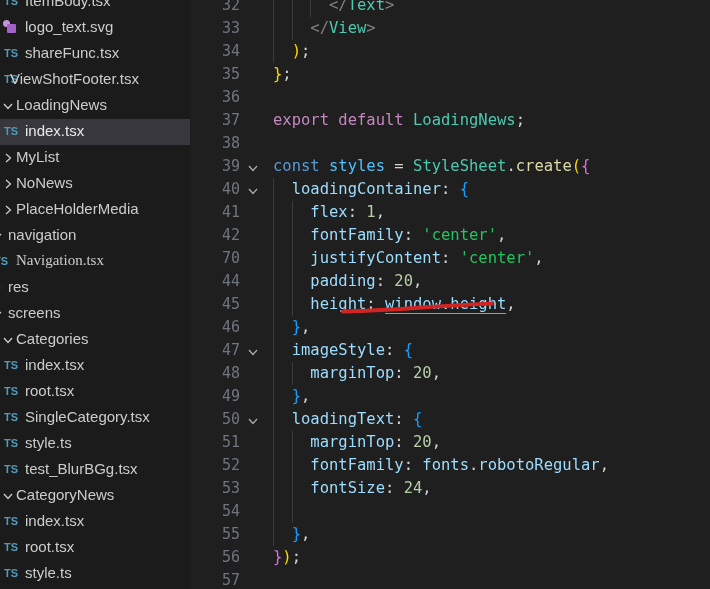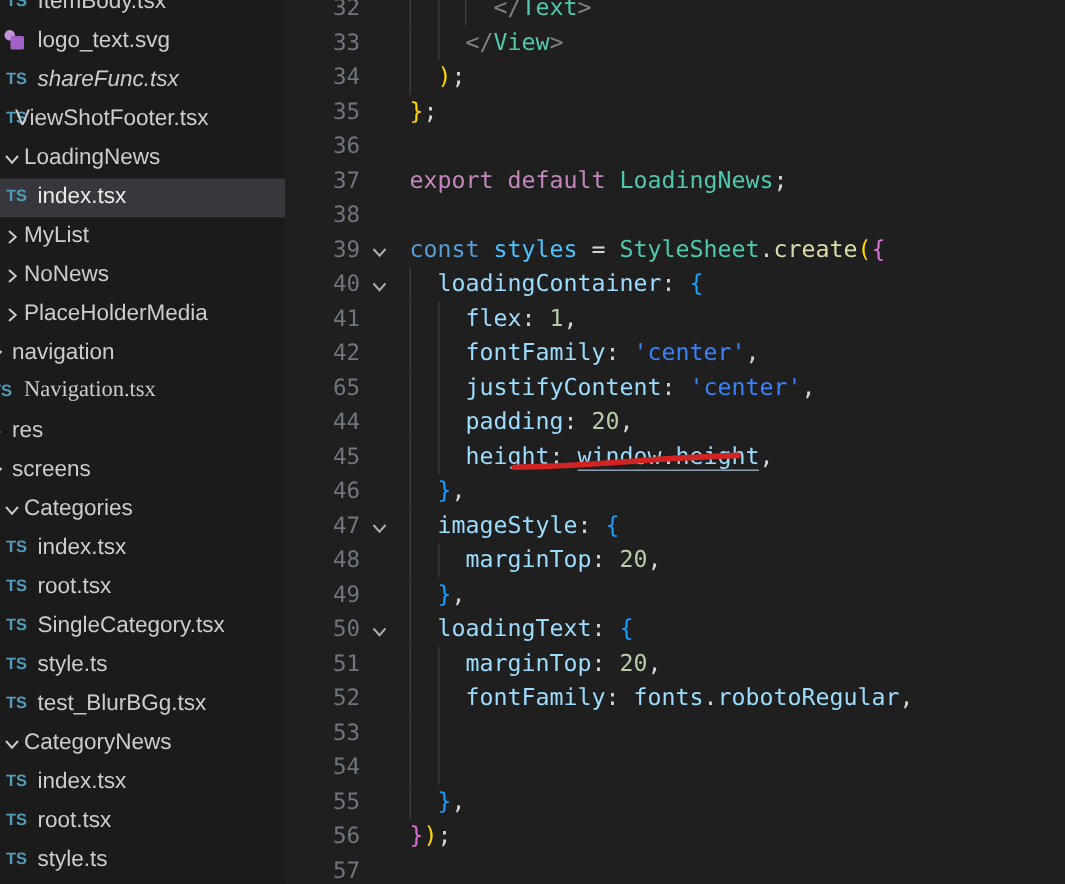--- a/index.html
+++ b/index.html
@@ -28,21 +28,21 @@
   .guide{position:absolute;top:0;bottom:0;width:1px;background:#3b3b3b;}
 
   .tk-ws{color:#d4d4d4;}
   .tk-kw{color:#569cd6;}
   .tk-ctrl{color:#c586c0;}
   .tk-var{color:#4fc1ff;}
   .tk-cls{color:#4ec9b0;}
   .tk-fn{color:#dcdcaa;}
   .tk-prop{color:#9cdcfe;}
   .tk-num{color:#b5cea8;}
-  .tk-str{color:#3b82f6;}
+  .tk-str{color:#22c55e;}
   .tk-pun{color:#d4d4d4;}
   .tk-tagp{color:#808080;}
   .tk-b1{color:#ffd700;}
   .tk-b2{color:#da70d6;}
   .tk-b3{color:#179fff;}
   .tk-u{border-bottom:1px solid rgba(190,215,240,.7);}
 
   #annotation-svg{position:absolute;left:0;top:0;pointer-events:none;}
 </style>
 </head>
@@ -57,21 +57,21 @@
         </div>
         <div class="sb-row">
           <span class="svg-icon" style="left: 3px;">
             <span class="ci"></span>
             <span class="sq"></span>
           </span>
           <span class="sb-label" style="left: 25px;">logo_text.svg</span>
         </div>
         <div class="sb-row">
           <span class="ts-icon" style="left: 4px;">TS</span>
-          <span class="sb-label" style="left: 25px; font-style: italic;">shareFunc.tsx</span>
+          <span class="sb-label" style="left: 25px;">shareFunc.tsx</span>
         </div>
         <div class="sb-row">
           <span class="ts-icon" style="left: 4px;">TS</span>
           <span class="sb-label" style="left: 10px;">ViewShotFooter.tsx</span>
         </div>
         <div class="sb-row">
           <span class="sb-chevron" style="left: 1px;"><svg width="14" height="14" viewBox="0 0 14 14">
               <polyline points="3,5 7,9.5 11,5" fill="none" stroke="#cccccc" stroke-width="1.3"></polyline>
             </svg></span>
           <span class="sb-label" style="left: 16px;">LoadingNews</span>
@@ -176,35 +176,35 @@
         <div class="line"><span class="ln">37</span><span class="code"><span class="tk-ctrl">export</span><span class="tk-ws"> </span><span class="tk-ctrl">default</span><span class="tk-ws"> </span><span class="tk-cls">LoadingNews</span><span class="tk-pun">;</span></span></div>
         <div class="line"><span class="ln">38</span><span class="code"></span></div>
         <div class="line"><span class="ln">39</span><span class="fold"><svg width="14" height="14" viewBox="0 0 14 14">
               <polyline points="3,5 7,9.5 11,5" fill="none" stroke="#aeaeae" stroke-width="1.3"></polyline>
             </svg></span><span class="code"><span class="tk-kw">const</span><span class="tk-ws"> </span><span class="tk-var">styles</span><span class="tk-ws"> </span><span class="tk-pun">=</span><span class="tk-ws"> </span><span class="tk-cls">StyleSheet</span><span class="tk-pun">.</span><span class="tk-fn">create</span><span class="tk-b1">(</span><span class="tk-b2">{</span></span></div>
         <div class="line"><span class="guide" style="left: 83px;"></span><span class="ln">40</span><span class="fold"><svg width="14" height="14" viewBox="0 0 14 14">
               <polyline points="3,5 7,9.5 11,5" fill="none" stroke="#aeaeae" stroke-width="1.3"></polyline>
             </svg></span><span class="code"><span class="tk-ws">  </span><span class="tk-prop">loadingContainer</span><span class="tk-pun">: </span><span class="tk-b3">{</span></span></div>
         <div class="line"><span class="guide" style="left: 83px;"></span><span class="guide" style="left: 101.66px;"></span><span class="ln">41</span><span class="code"><span class="tk-ws">    </span><span class="tk-prop">flex</span><span class="tk-pun">: </span><span class="tk-num">1</span><span class="tk-pun">,</span></span></div>
         <div class="line"><span class="guide" style="left: 83px;"></span><span class="guide" style="left: 101.66px;"></span><span class="ln">42</span><span class="code"><span class="tk-ws">    </span><span class="tk-prop">fontFamily</span><span class="tk-pun">: </span><span class="tk-str">'center'</span><span class="tk-pun">,</span></span></div>
-        <div class="line"><span class="guide" style="left: 83px;"></span><span class="guide" style="left: 101.66px;"></span><span class="ln">65</span><span class="code"><span class="tk-ws">    </span><span class="tk-prop">justifyContent</span><span class="tk-pun">: </span><span class="tk-str">'center'</span><span class="tk-pun">,</span></span></div>
+        <div class="line"><span class="guide" style="left: 83px;"></span><span class="guide" style="left: 101.66px;"></span><span class="ln">70</span><span class="code"><span class="tk-ws">    </span><span class="tk-prop">justifyContent</span><span class="tk-pun">: </span><span class="tk-str">'center'</span><span class="tk-pun">,</span></span></div>
         <div class="line"><span class="guide" style="left: 83px;"></span><span class="guide" style="left: 101.66px;"></span><span class="ln">44</span><span class="code"><span class="tk-ws">    </span><span class="tk-prop">padding</span><span class="tk-pun">: </span><span class="tk-num">20</span><span class="tk-pun">,</span></span></div>
         <div class="line"><span class="guide" style="left: 83px;"></span><span class="guide" style="left: 101.66px;"></span><span class="ln">45</span><span class="code"><span class="tk-ws">    </span><span class="tk-prop">height</span><span class="tk-pun">: </span><span class="tk-prop tk-u">window</span><span class="tk-pun tk-u">.</span><span class="tk-prop tk-u">height</span><span class="tk-pun">,</span></span></div>
         <div class="line"><span class="guide" style="left: 83px;"></span><span class="ln">46</span><span class="code"><span class="tk-ws">  </span><span class="tk-b3">}</span><span class="tk-pun">,</span></span></div>
         <div class="line"><span class="guide" style="left: 83px;"></span><span class="ln">47</span><span class="fold"><svg width="14" height="14" viewBox="0 0 14 14">
               <polyline points="3,5 7,9.5 11,5" fill="none" stroke="#aeaeae" stroke-width="1.3"></polyline>
             </svg></span><span class="code"><span class="tk-ws">  </span><span class="tk-prop">imageStyle</span><span class="tk-pun">: </span><span class="tk-b3">{</span></span></div>
         <div class="line"><span class="guide" style="left: 83px;"></span><span class="guide" style="left: 101.66px;"></span><span class="ln">48</span><span class="code"><span class="tk-ws">    </span><span class="tk-prop">marginTop</span><span class="tk-pun">: </span><span class="tk-num">20</span><span class="tk-pun">,</span></span></div>
         <div class="line"><span class="guide" style="left: 83px;"></span><span class="ln">49</span><span class="code"><span class="tk-ws">  </span><span class="tk-b3">}</span><span class="tk-pun">,</span></span></div>
         <div class="line"><span class="guide" style="left: 83px;"></span><span class="ln">50</span><span class="fold"><svg width="14" height="14" viewBox="0 0 14 14">
               <polyline points="3,5 7,9.5 11,5" fill="none" stroke="#aeaeae" stroke-width="1.3"></polyline>
             </svg></span><span class="code"><span class="tk-ws">  </span><span class="tk-prop">loadingText</span><span class="tk-pun">: </span><span class="tk-b3">{</span></span></div>
         <div class="line"><span class="guide" style="left: 83px;"></span><span class="guide" style="left: 101.66px;"></span><span class="ln">51</span><span class="code"><span class="tk-ws">    </span><span class="tk-prop">marginTop</span><span class="tk-pun">: </span><span class="tk-num">20</span><span class="tk-pun">,</span></span></div>
         <div class="line"><span class="guide" style="left: 83px;"></span><span class="guide" style="left: 101.66px;"></span><span class="ln">52</span><span class="code"><span class="tk-ws">    </span><span class="tk-prop">fontFamily</span><span class="tk-pun">: </span><span class="tk-prop">fonts</span><span class="tk-pun">.</span><span class="tk-prop">robotoRegular</span><span class="tk-pun">,</span></span></div>
-        <div class="line"><span class="guide" style="left: 83px;"></span><span class="guide" style="left: 101.66px;"></span><span class="ln">53</span></div>
+        <div class="line"><span class="guide" style="left: 83px;"></span><span class="guide" style="left: 101.66px;"></span><span class="ln">53</span><span class="code"><span class="tk-ws">    </span><span class="tk-prop">fontSize</span><span class="tk-pun">: </span><span class="tk-num">24</span><span class="tk-pun">,</span></span></div>
         <div class="line"><span class="guide" style="left: 83px;"></span><span class="guide" style="left: 101.66px;"></span><span class="ln">54</span></div>
         <div class="line"><span class="guide" style="left: 83px;"></span><span class="ln">55</span><span class="code"><span class="tk-ws">  </span><span class="tk-b3">}</span><span class="tk-pun">,</span></span></div>
         <div class="line"><span class="ln">56</span><span class="code"><span class="tk-b2">}</span><span class="tk-b1">)</span><span class="tk-pun">;</span></span></div>
         <div class="line"><span class="ln">57</span><span class="code"></span></div>
       </div>
     <svg id="annotation-svg" width="520" height="589" viewBox="0 0 520 589">
       <path id="red-path" d="M153,311.5 C175,311 205,309.5 232,307.5 C258,305.5 286,304.2 302,303.6" fill="none" stroke-linecap="round" stroke-width="3.8" stroke="#d32424"></path>
     </svg>
   </div>
 </div>

